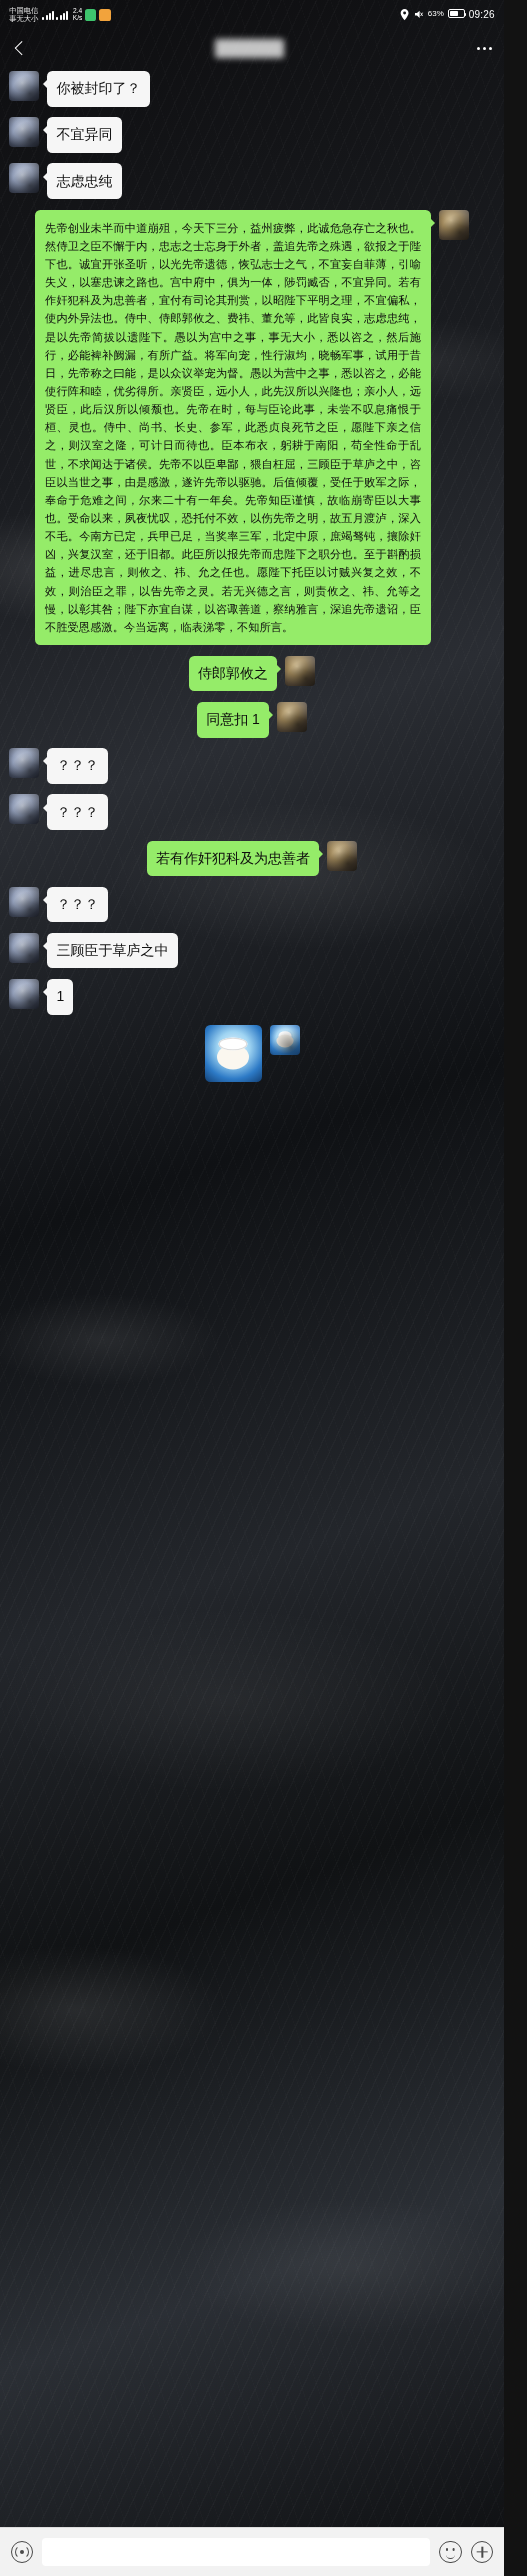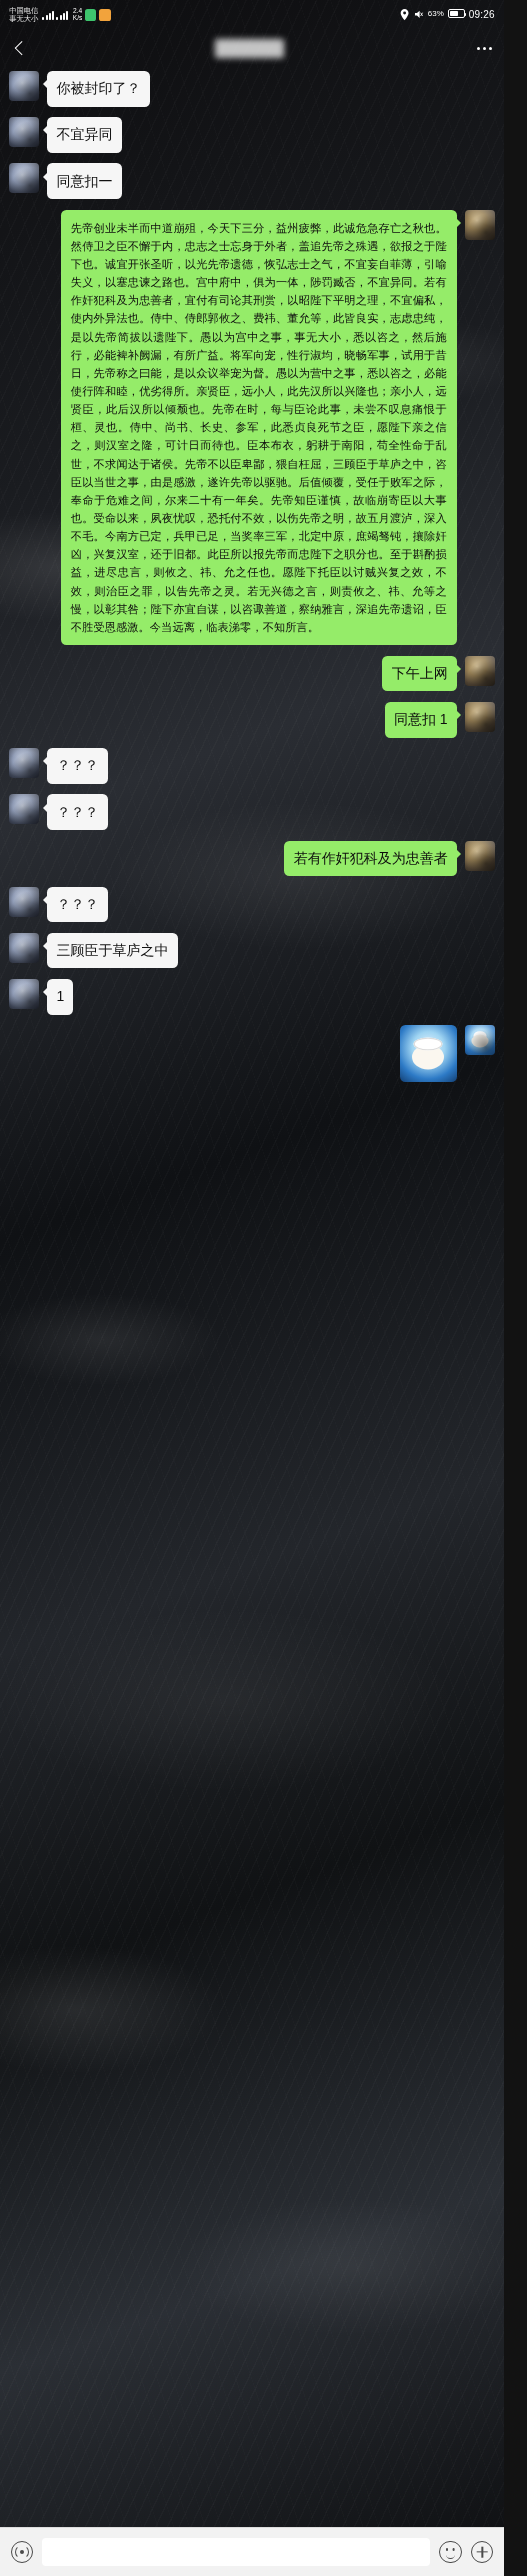--- a/index.html
+++ b/index.html
@@ -130,21 +130,21 @@
     position: relative;
     z-index: 4;
     padding: 4px 9.2px 0 9.2px;
   }
   .row {
     display: flex;
     align-items: flex-start;
     margin-bottom: 10.6px;
   }
   .row.left { justify-content: flex-start; }
-  .row.right { justify-content: flex-end; margin-top: 9px; }
+  .row.right { justify-content: center; margin-top: 9px; }
   .avatar {
     width: 30px; height: 30px;
     border-radius: 4px;
     flex: 0 0 30px;
     background:
       radial-gradient(circle at 40% 35%, #d8c49a 0%, #9a8358 35%, #4d4132 70%, #221d16 100%),
       linear-gradient(150deg, #6f5e40, #2c2519);
     position: relative;
     overflow: hidden;
   }
@@ -364,31 +364,31 @@
       <div class="bubble in">你被封印了？</div>
     </div>
 
     <div class="row left">
       <div class="avatar friend"></div>
       <div class="bubble in">不宜异同</div>
     </div>
 
     <div class="row left">
       <div class="avatar friend"></div>
-      <div class="bubble in">同意扣一</div>
+      <div class="bubble in">志虑忠纯</div>
     </div>
 
 
     <div class="row right">
       <div class="bubble out long">先帝创业未半而中道崩殂，今天下三分，益州疲弊，此诚危急存亡之秋也。然侍卫之臣不懈于内，忠志之士忘身于外者，盖追先帝之殊遇，欲报之于陛下也。诚宜开张圣听，以光先帝遗德，恢弘志士之气，不宜妄自菲薄，引喻失义，以塞忠谏之路也。宫中府中，俱为一体，陟罚臧否，不宜异同。若有作奸犯科及为忠善者，宜付有司论其刑赏，以昭陛下平明之理，不宜偏私，使内外异法也。侍中、侍郎郭攸之、费祎、董允等，此皆良实，志虑忠纯，是以先帝简拔以遗陛下。愚以为宫中之事，事无大小，悉以咨之，然后施行，必能裨补阙漏，有所广益。将军向宠，性行淑均，晓畅军事，试用于昔日，先帝称之曰能，是以众议举宠为督。愚以为营中之事，悉以咨之，必能使行阵和睦，优劣得所。亲贤臣，远小人，此先汉所以兴隆也；亲小人，远贤臣，此后汉所以倾颓也。先帝在时，每与臣论此事，未尝不叹息痛恨于桓、灵也。侍中、尚书、长史、参军，此悉贞良死节之臣，愿陛下亲之信之，则汉室之隆，可计日而待也。臣本布衣，躬耕于南阳，苟全性命于乱世，不求闻达于诸侯。先帝不以臣卑鄙，猥自枉屈，三顾臣于草庐之中，咨臣以当世之事，由是感激，遂许先帝以驱驰。后值倾覆，受任于败军之际，奉命于危难之间，尔来二十有一年矣。先帝知臣谨慎，故临崩寄臣以大事也。受命以来，夙夜忧叹，恐托付不效，以伤先帝之明，故五月渡泸，深入不毛。今南方已定，兵甲已足，当奖率三军，北定中原，庶竭驽钝，攘除奸凶，兴复汉室，还于旧都。此臣所以报先帝而忠陛下之职分也。至于斟酌损益，进尽忠言，则攸之、祎、允之任也。愿陛下托臣以讨贼兴复之效，不效，则治臣之罪，以告先帝之灵。若无兴德之言，则责攸之、祎、允等之慢，以彰其咎；陛下亦宜自谋，以咨诹善道，察纳雅言，深追先帝遗诏，臣不胜受恩感激。今当远离，临表涕零，不知所言。</div>
       <div class="avatar"></div>
     </div>
 
     <div class="row right">
-      <div class="bubble out">下午上网</div>
+      <div class="bubble out">侍郎郭攸之</div>
       <div class="avatar"></div>
     </div>
 
     <div class="row right">
       <div class="bubble out">同意扣 1</div>
       <div class="avatar"></div>
     </div>
 
     <div class="row left">
       <div class="avatar friend"></div>

